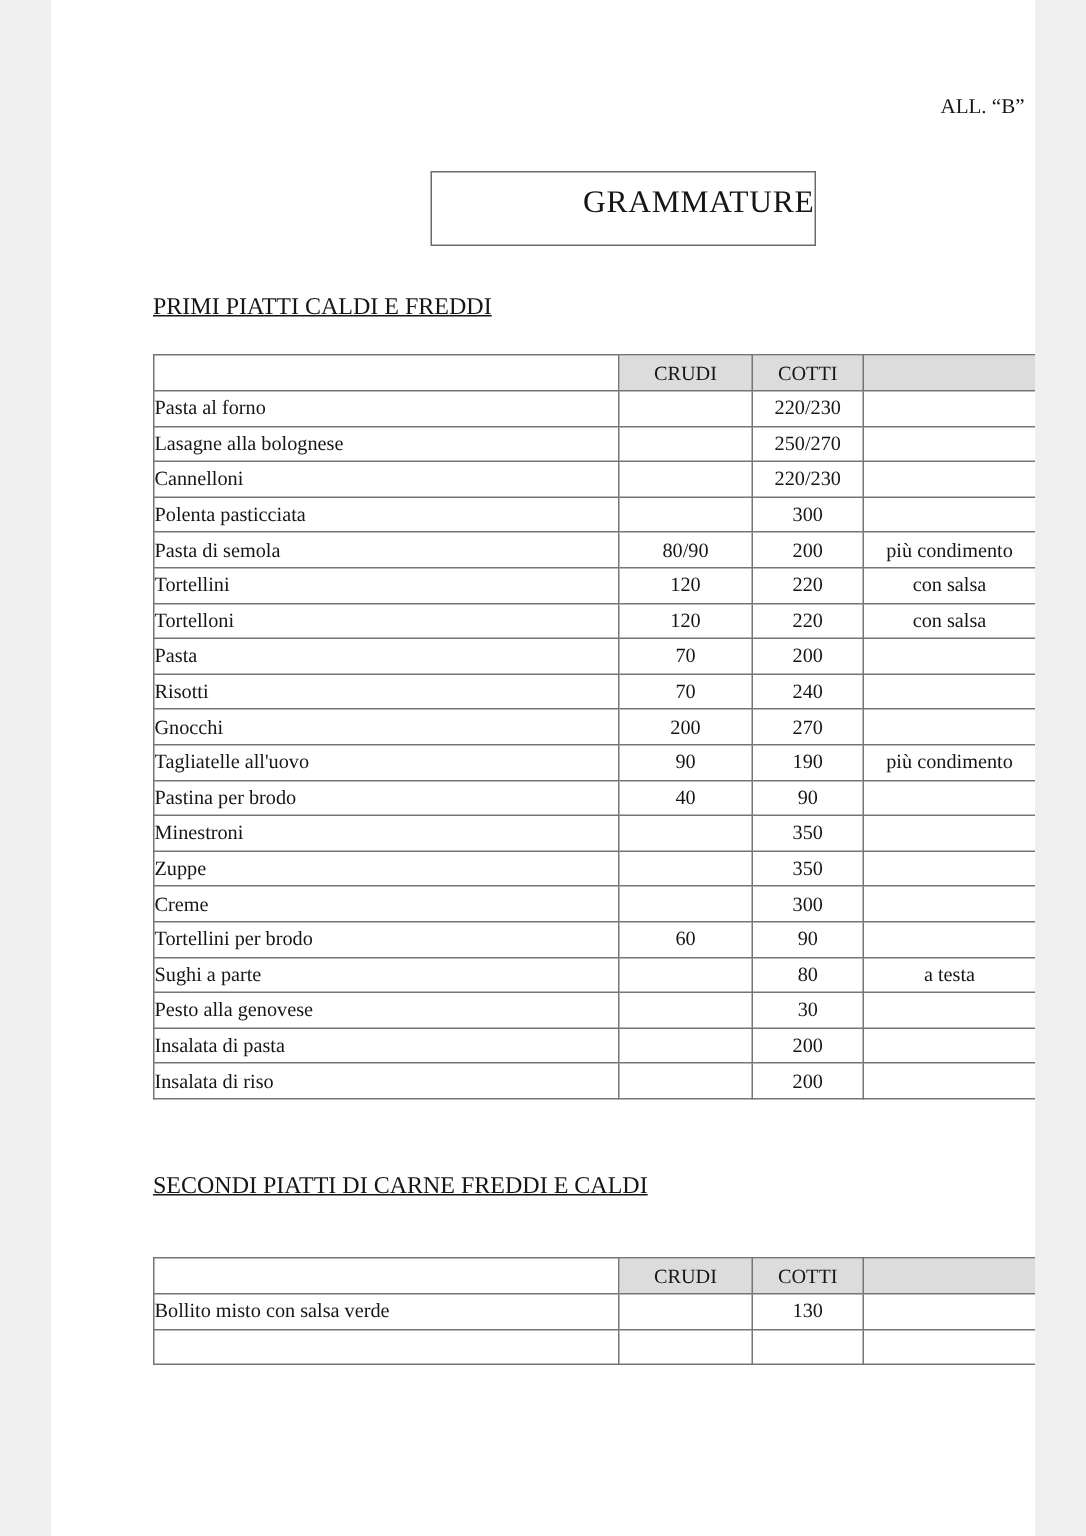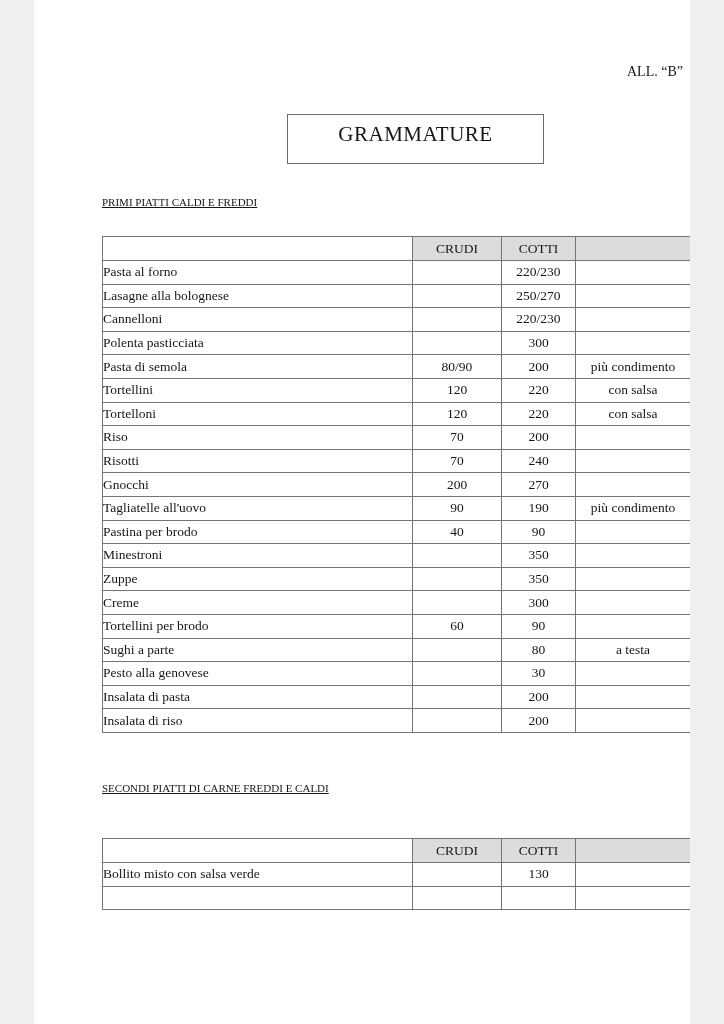--- a/index.html
+++ b/index.html
@@ -20,32 +20,32 @@
     font-size: 14px;
     white-space: nowrap;
   }
   .title-box {
     position: absolute;
     left: 253px;
     top: 114px;
     width: 255px;
     height: 48px;
     border: 1px solid #6b6b6b;
-    text-align: center;
+    text-align: right;
   }
   .title-box .title-text {
     display: block;
     padding-top: 7px;
     font-size: 21px;
     letter-spacing: 0.5px;
   }
   .section-heading {
     position: absolute;
     left: 68px;
-    font-size: 11px;
+    font-size: 16px;
     text-decoration: underline;
     white-space: nowrap;
   }
   .heading-1 { top: 196px; }
   .heading-2 { top: 782px; }
 
   .tbl-wrap-1 { position: absolute; left: 68px; top: 236px; }
   .tbl-wrap-2 {
     position: absolute; left: 68px; top: 838px;
     height: 100px; overflow: hidden;
@@ -142,21 +142,21 @@
             <td class="col-cotti">220</td>
             <td class="col-note">con salsa</td>
           </tr>
           <tr>
             <td class="col-item">Tortelloni</td>
             <td class="col-crudi">120</td>
             <td class="col-cotti">220</td>
             <td class="col-note">con salsa</td>
           </tr>
           <tr>
-            <td class="col-item">Riso</td>
+            <td class="col-item">Pasta</td>
             <td class="col-crudi">70</td>
             <td class="col-cotti">200</td>
             <td class="col-note"></td>
           </tr>
           <tr>
             <td class="col-item">Risotti</td>
             <td class="col-crudi">70</td>
             <td class="col-cotti">240</td>
             <td class="col-note"></td>
           </tr>

